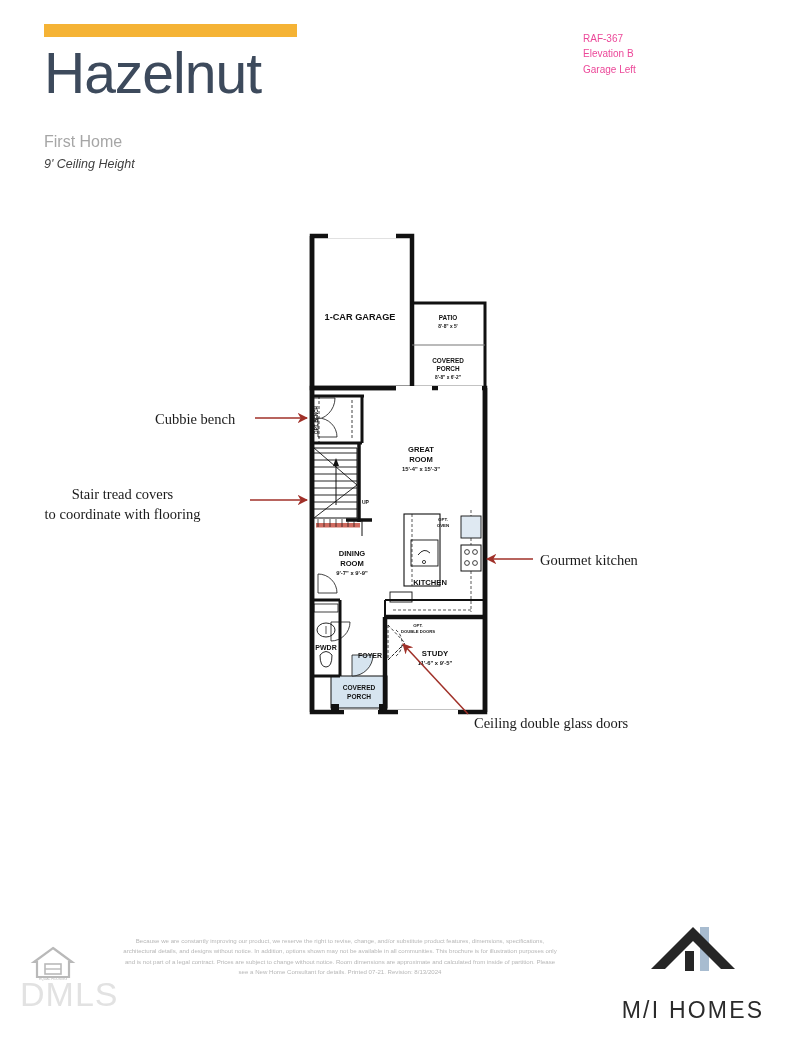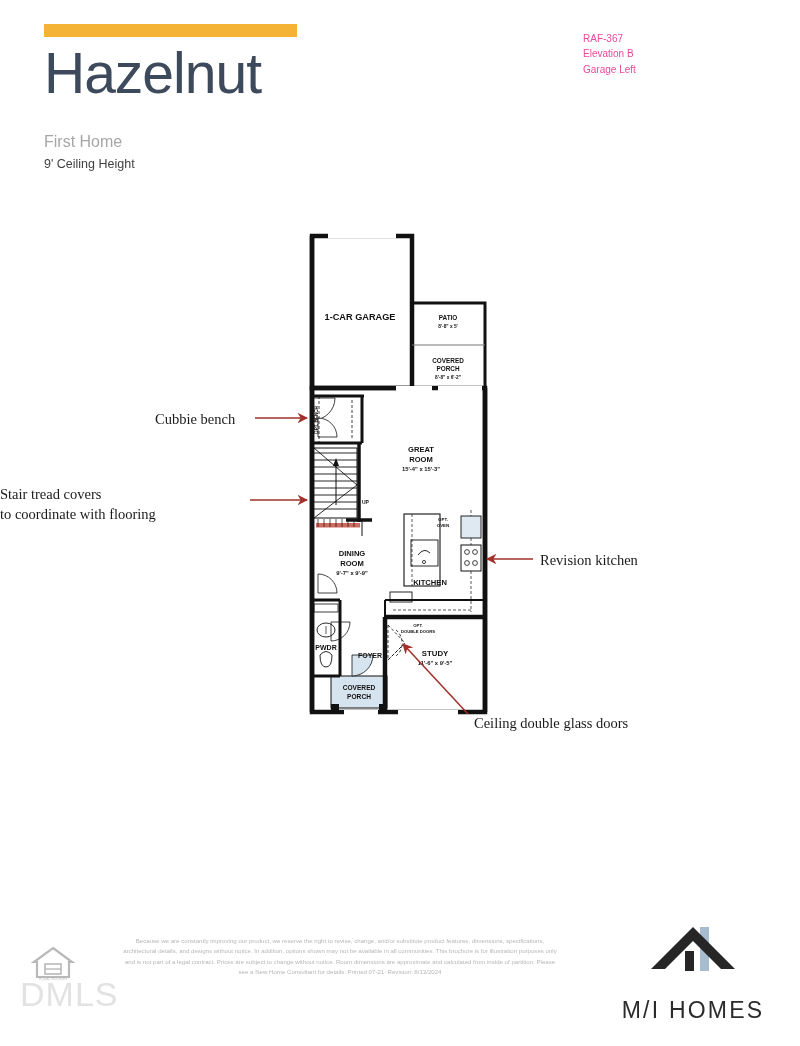--- a/index.html
+++ b/index.html
@@ -21,38 +21,38 @@
     position: absolute; left: 44px; top: 44px;
     font-size: 57px; font-weight: 400; color: #3d4a5c;
     letter-spacing: -1px; line-height: 1.05;
   }
   .floor-label {
     position: absolute; left: 44px; top: 133px;
     font-size: 16px; color: #a6a6a6; font-weight: 400;
   }
   .ceiling-label {
     position: absolute; left: 44px; top: 157px;
-    font-size: 12.5px; color: #3f3f3f;
+    font-size: 12.5px; color: #3f3f3f; font-style: italic;
   }
   .meta {
     position: absolute; left: 583px; top: 31px;
     font-size: 10px; color: #ec4899; line-height: 1.53;
   }
 
   
   .plan { position: absolute; left: 0; top: 0; width: 800px; height: 1046px; }
 
   
   .callout {
     position: absolute;
     font-family: "Liberation Serif", serif;
     font-size: 14.5px; color: #1a1a1a;
     line-height: 1.35; white-space: nowrap;
   }
-  .callout.right-al { text-align: left; }
+  .callout.right-al { text-align: center; }
 
   
   .disclaimer {
     position: absolute; left: 120px; top: 936px; width: 440px;
     font-size: 6.1px; line-height: 1.72; color: #b7b7b7;
     text-align: center;
   }
   .mi-logo-wrap { position: absolute; left: 608px; top: 925px; width: 170px; text-align: center; }
   .mi-name {
     font-size: 23px; letter-spacing: 2.2px; color: #2b2b2b;
@@ -248,21 +248,21 @@
     </g>
   </svg>
 
   <div class="callout" style="left:155px; top:410px;">Cubbie bench</div>
 
   <div class="callout right-al" style="left:0; top:485px; width:245px;">
     <div>Stair tread covers</div>
     <div>to coordinate with flooring</div>
   </div>
 
-  <div class="callout" style="left:540px; top:551px;">Revision kitchen</div>
+  <div class="callout" style="left:540px; top:551px;">Gourmet kitchen</div>
 
   <div class="callout" style="left:474px; top:714px;">Ceiling double glass doors</div>
 
   <div class="disclaimer">Because we are constantly improving our product, we reserve the right to revise, change, and/or substitute product features, dimensions, specifications, architectural details, and designs without notice. In addition, options shown may not be available in all communities. This brochure is for illustration purposes only and is not part of a legal contract. Prices are subject to change without notice. Room dimensions are approximate and calculated from inside of partition. Please see a New Home Consultant for details. Printed 07-21. Revision: 8/13/2024</div>
 
   <div class="ehl">
     <svg width="46" height="38" viewBox="0 0 46 38">
       <path d="M23 4 L42 18 L39 18 L39 33 L7 33 L7 18 L4 18 Z" fill="none" stroke="#b9b9b9" stroke-width="2.2"></path>
       <rect x="15" y="20" width="16" height="10" fill="none" stroke="#b9b9b9" stroke-width="1.6"></rect>
       <line x1="15" y1="25" x2="31" y2="25" stroke="#b9b9b9" stroke-width="1.4"></line>

